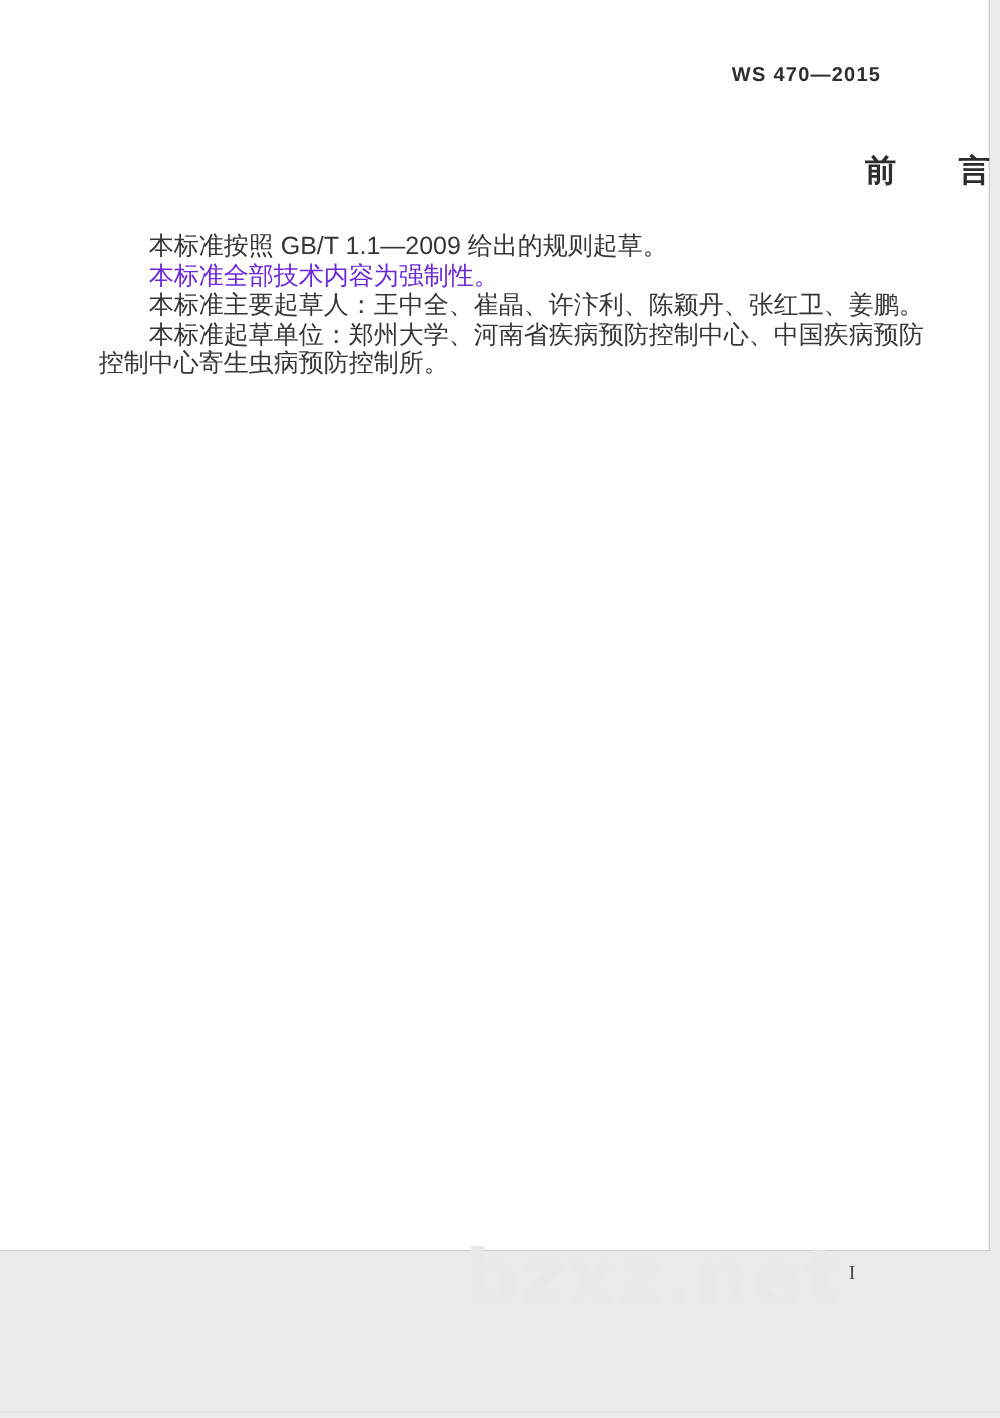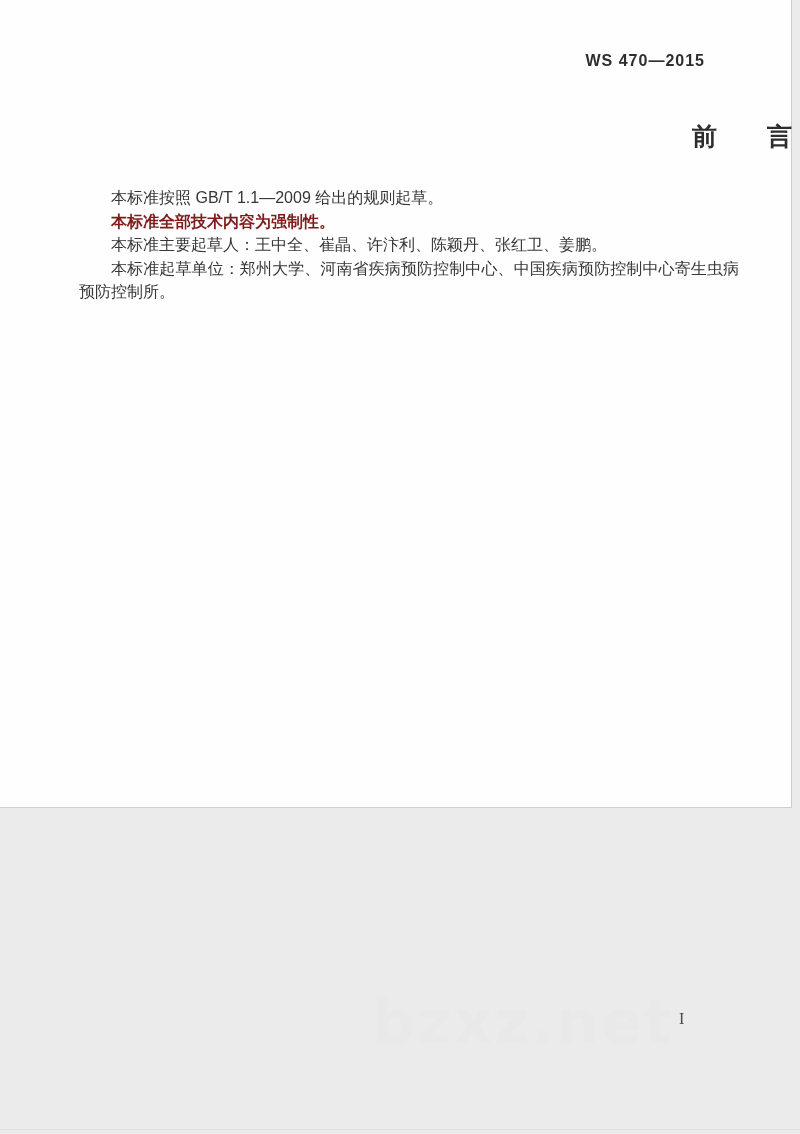--- a/index.html
+++ b/index.html
@@ -13,21 +13,21 @@
     background: #ebebeb;
     overflow: hidden;
     font-family: "Liberation Sans", sans-serif;
   }
   
   .sheet {
     position: absolute;
     left: 0;
     top: 0;
     width: 792px;
-    height: 808px;
+    height: 1001px;
     background: #fefefe;
     border-right: 1px solid #cccccc;
     border-bottom: 1px solid #cfcfcf;
     box-sizing: border-box;
   }
   .std-no {
     position: absolute;
     top: 52px;
     right: 86px;
     font-size: 16px;
@@ -43,32 +43,32 @@
     text-align: right;
     font-size: 25px;
     font-weight: 700;
     color: #2d2d2d;
   }
   .content {
     position: absolute;
     left: 79px;
     top: 186px;
     width: 660px;
-    font-size: 16px;
+    font-size: 20px;
     line-height: 23.5px;
     color: #363636;
     text-align: justify;
   }
   .content p {
     margin: 0;
     text-indent: 2em;
   }
   .content p.bold {
-    font-weight: bold;
-    color: #7f1d1d;
+    font-weight: normal;
+    color: #6d28d9;
   }
   .watermark {
     position: absolute;
     left: 372px;
     top: 992px;
     font-family: "DejaVu Sans", sans-serif;
     font-size: 60px;
     font-weight: 800;
     letter-spacing: 2px;
     line-height: 1;

